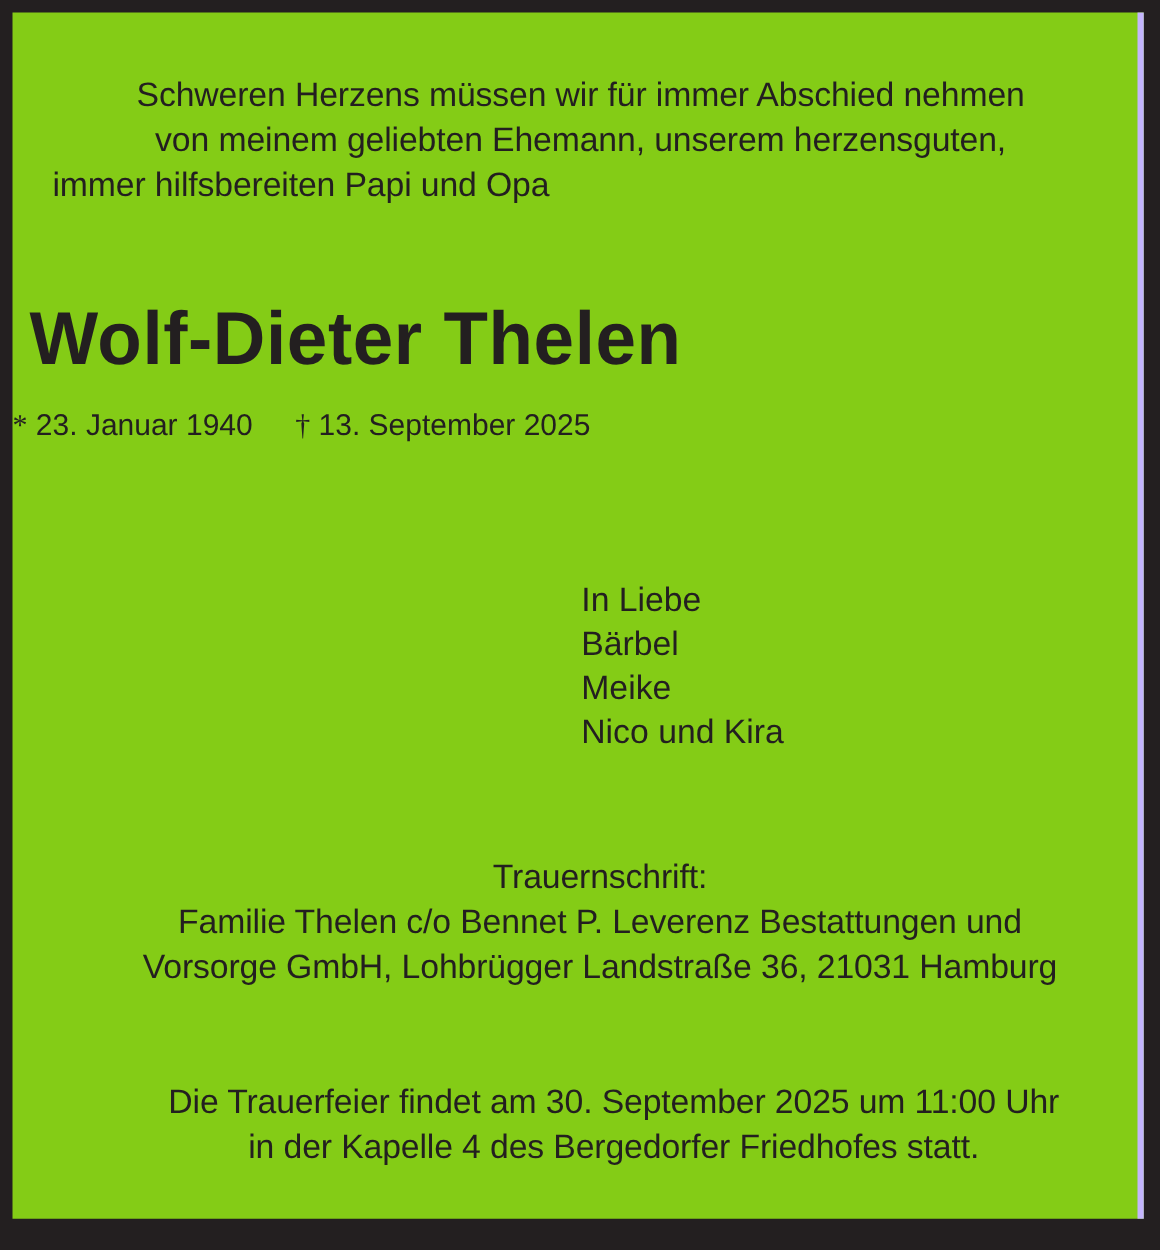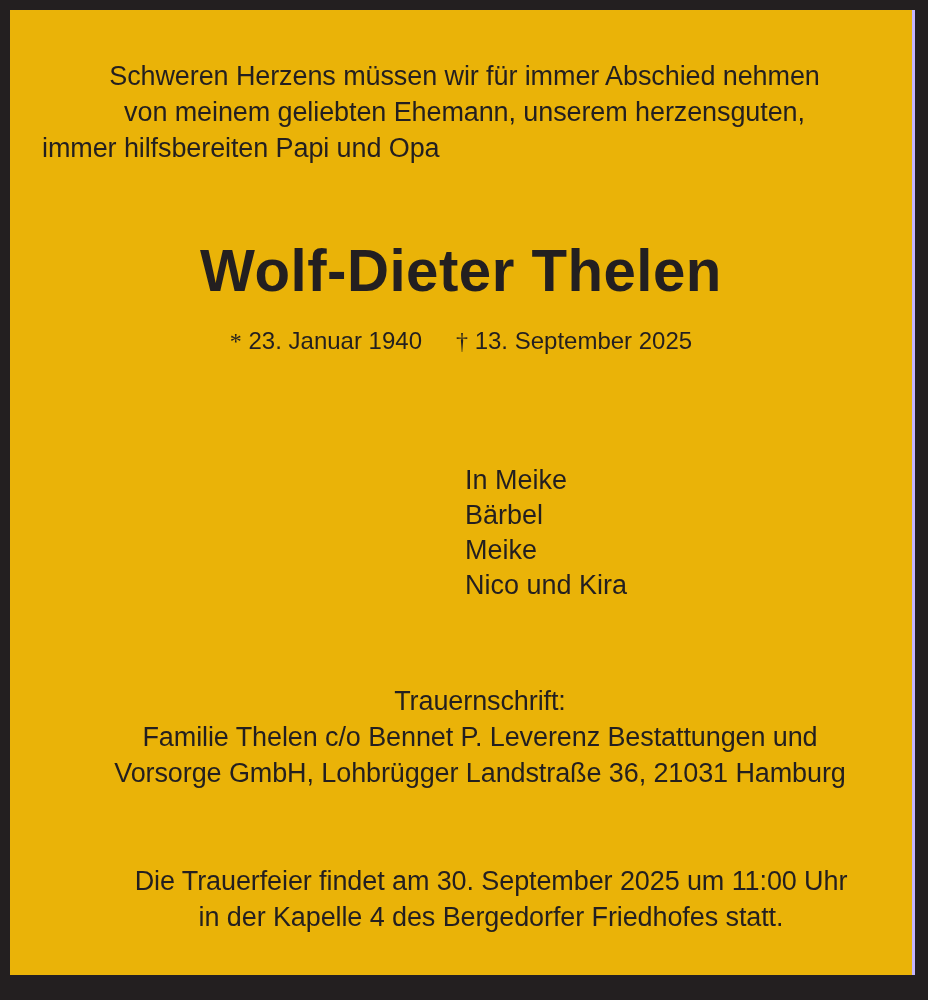--- a/index.html
+++ b/index.html
@@ -23,22 +23,22 @@
     height: 1000px;
     background: #231f20;            
     padding: 10px 13px 25px 10px;   
   }
 
   .notice-inner {
     position: relative;
     box-sizing: border-box;
     width: 100%;
     height: 100%;
-    background: #eab308;
-    border-right: 3px solid #c4b5fd;
+    background: #84cc16;
+    border-right: 5px solid #c4b5fd;
     padding: 16px;
     overflow: hidden;
   }
 
   
   .body-text {
     color: #231f20;
     font-family: "Liberation Sans", sans-serif;
     font-size: 27px;
     line-height: 36px;
@@ -59,21 +59,21 @@
   .tribute .last-line {
     text-align: left;
   }
 
   
   .name-block {
     position: absolute;
     left: 0;
     top: 228px;
     width: 100%;
-    text-align: center;
+    text-align: left;
   }
 
   .deceased-name {
     color: #231f20;
     font-family: "Liberation Sans", sans-serif;
     font-weight: bold;
     font-size: 60px;
     line-height: 66px;
     letter-spacing: 0.5px;
     margin: 0;
@@ -145,21 +145,21 @@
       <p class="body-text">von meinem geliebten Ehemann, unserem herzensguten,</p>
       <p class="body-text last-line">immer hilfsbereiten Papi und Opa</p>
     </div>
 
     <div class="name-block">
       <h1 class="deceased-name">Wolf-Dieter Thelen</h1>
       <p class="life-dates"><span class="symbol">*</span><span> </span><span>23. Januar 1940</span><span class="date-gap"></span><span class="symbol">†</span><span> </span><span>13. September 2025</span></p>
     </div>
 
     <div class="survivors">
-      <p class="survivors-intro">In Meike</p>
+      <p class="survivors-intro">In Liebe</p>
       <p class="survivor-name">Bärbel</p>
       <p class="survivor-name">Meike</p>
       <p class="survivor-name">Nico und Kira</p>
     </div>
 
     <div class="address-block">
       <p class="body-text">Trauernschrift:</p>
       <p class="body-text">Familie Thelen c/o Bennet P. Leverenz Bestattungen und</p>
       <p class="body-text">Vorsorge GmbH, Lohbrügger Landstraße 36, 21031 Hamburg</p>
     </div>

